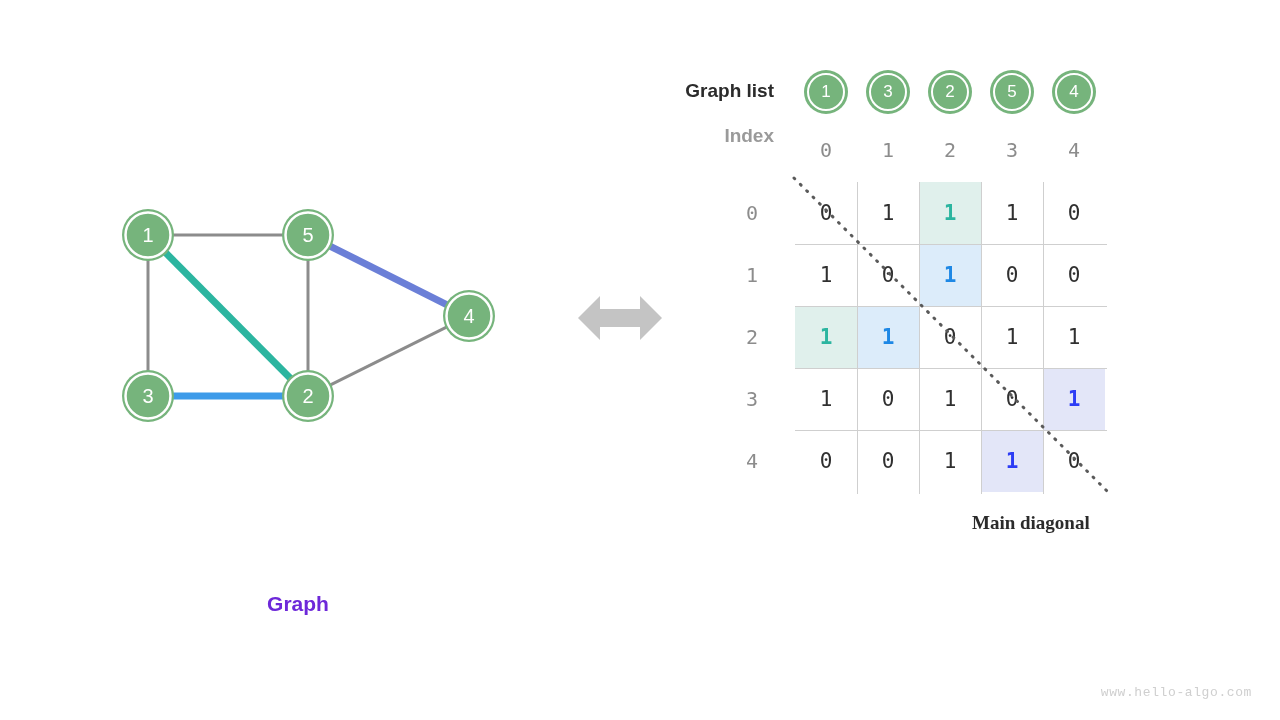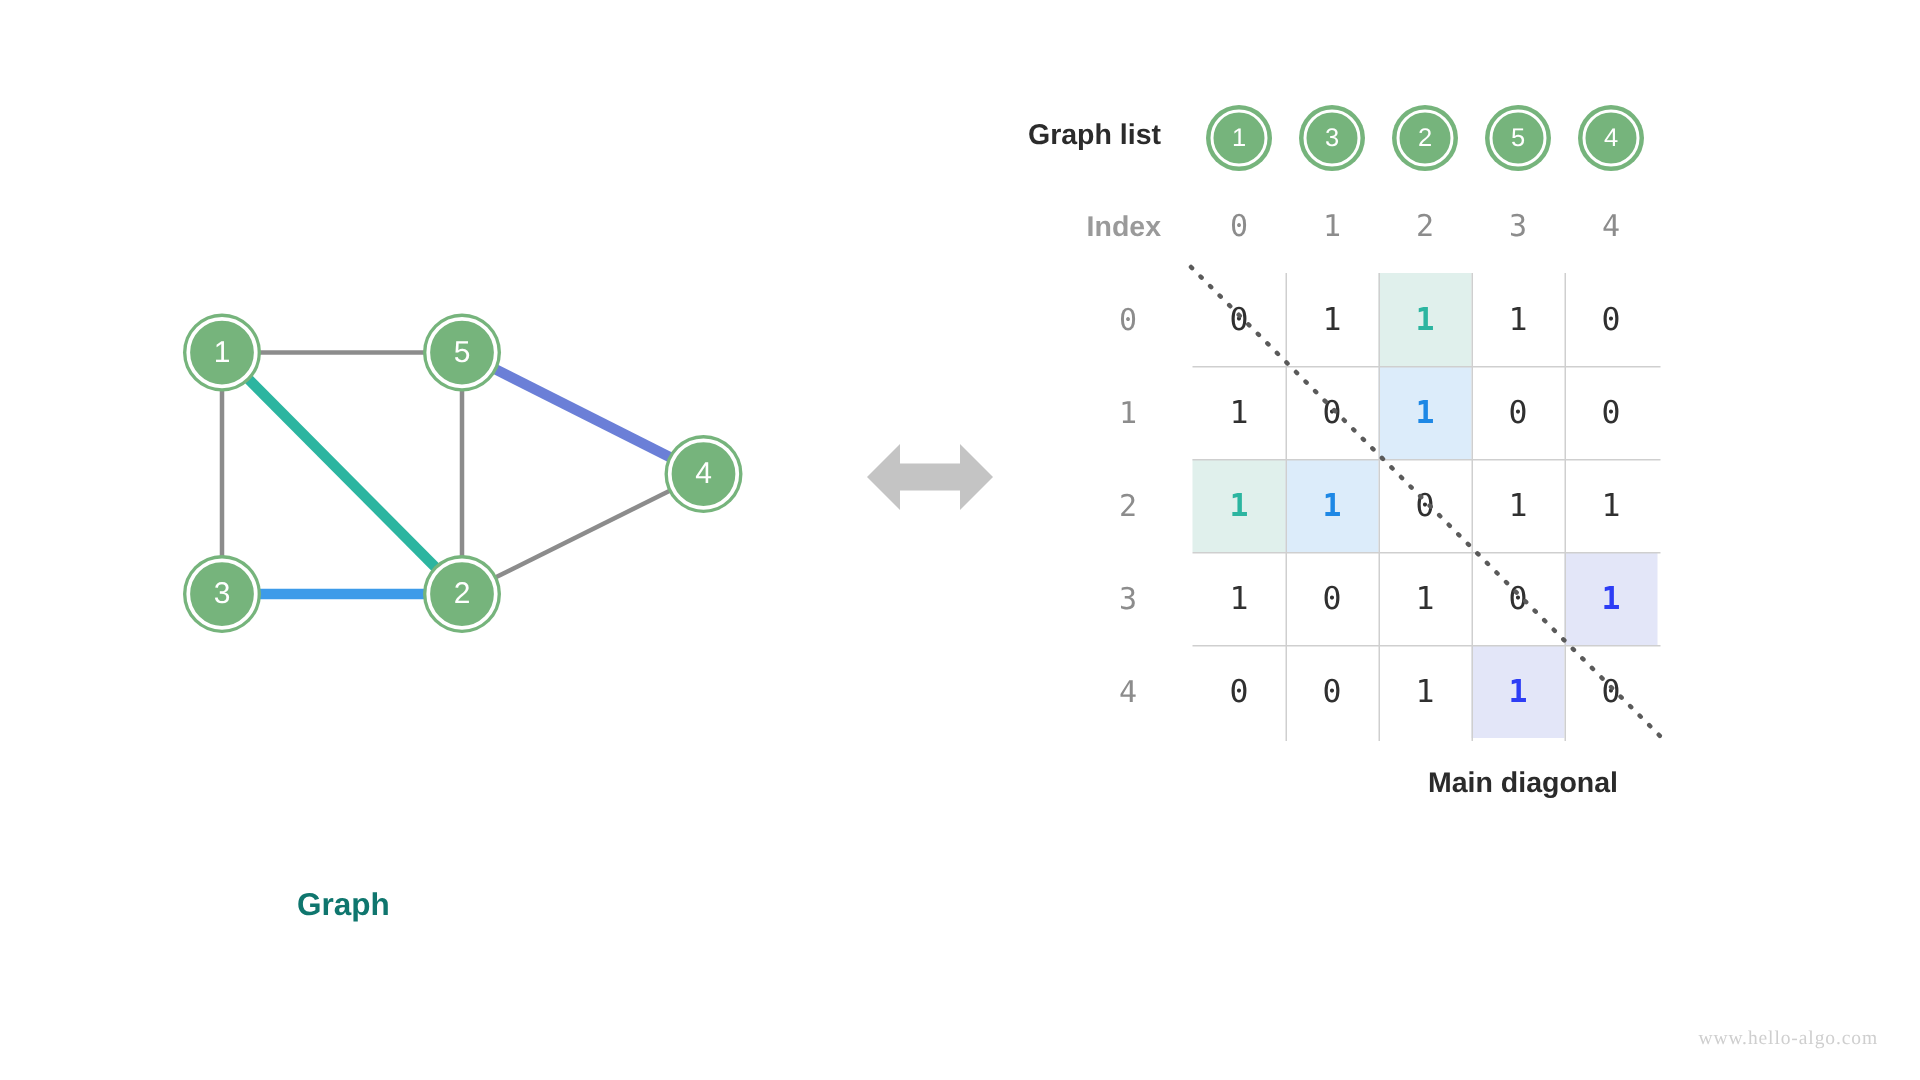--- a/index.html
+++ b/index.html
@@ -58,21 +58,21 @@
     text-align: right;
     font-weight: bold;
     font-family: "Liberation Sans", sans-serif;
   }
   #vertex-list-label {
     left: 0px; top: 80px; width: 134px;
     font-size: 19px;
     color: #2b2b2b;
   }
   #index-label {
-    left: 0px; top: 141px; width: 134px;
+    left: 0px; top: 125px; width: 134px;
     font-size: 19px;
     color: #9a9a9a;
   }
 
   
   #vertex-chips {
     position: absolute;
     left: 155px; top: 70px;
     height: 46px;
   }
@@ -163,48 +163,48 @@
 
   #diagonal-line {
     position: absolute;
     left: 148px; top: 172px;
     width: 330px; height: 330px;
     pointer-events: none;
   }
 
   #main-diagonal-label {
     position: absolute;
-    left: 312px; top: 512px;
+    left: 332px; top: 512px;
     font-size: 19px;
     font-weight: bold;
     color: #2b2b2b;
-    font-family: Liberation Sans, sans-serif;
+    font-family: Liberation Serif, serif;
     white-space: nowrap;
   }
 
   
   .caption {
     position: absolute;
     font-size: 21px;
     font-weight: bold;
-    color: #0f766e;
-    font-family: "Liberation Sans", sans-serif;
-    text-align: left;
+    color: #6d28d9;
+    font-family: "Liberation Sans", sans-serif;
+    text-align: center;
     white-space: nowrap;
   }
   #graph-caption  { left: 198px; top: 592px; width: 200px; }
 
   
   #watermark {
     position: absolute;
     right: 28px; bottom: 20px;
     font-size: 13px;
     letter-spacing: 0.6px;
     color: #cfcfcf;
-    font-family: Liberation Serif, serif;
+    font-family: Liberation Mono, monospace;
   }
 </style>
 </head>
 <body>
 
 <div id="graph-panel">
   <svg id="graph-svg" viewBox="0 0 500 320">
     <g id="edge-layer">
         <line x1="112" y1="75" x2="224" y2="75" stroke="#8c8c8c" stroke-width="3"></line>
         <line x1="88" y1="99" x2="88" y2="212" stroke="#8c8c8c" stroke-width="3"></line>

